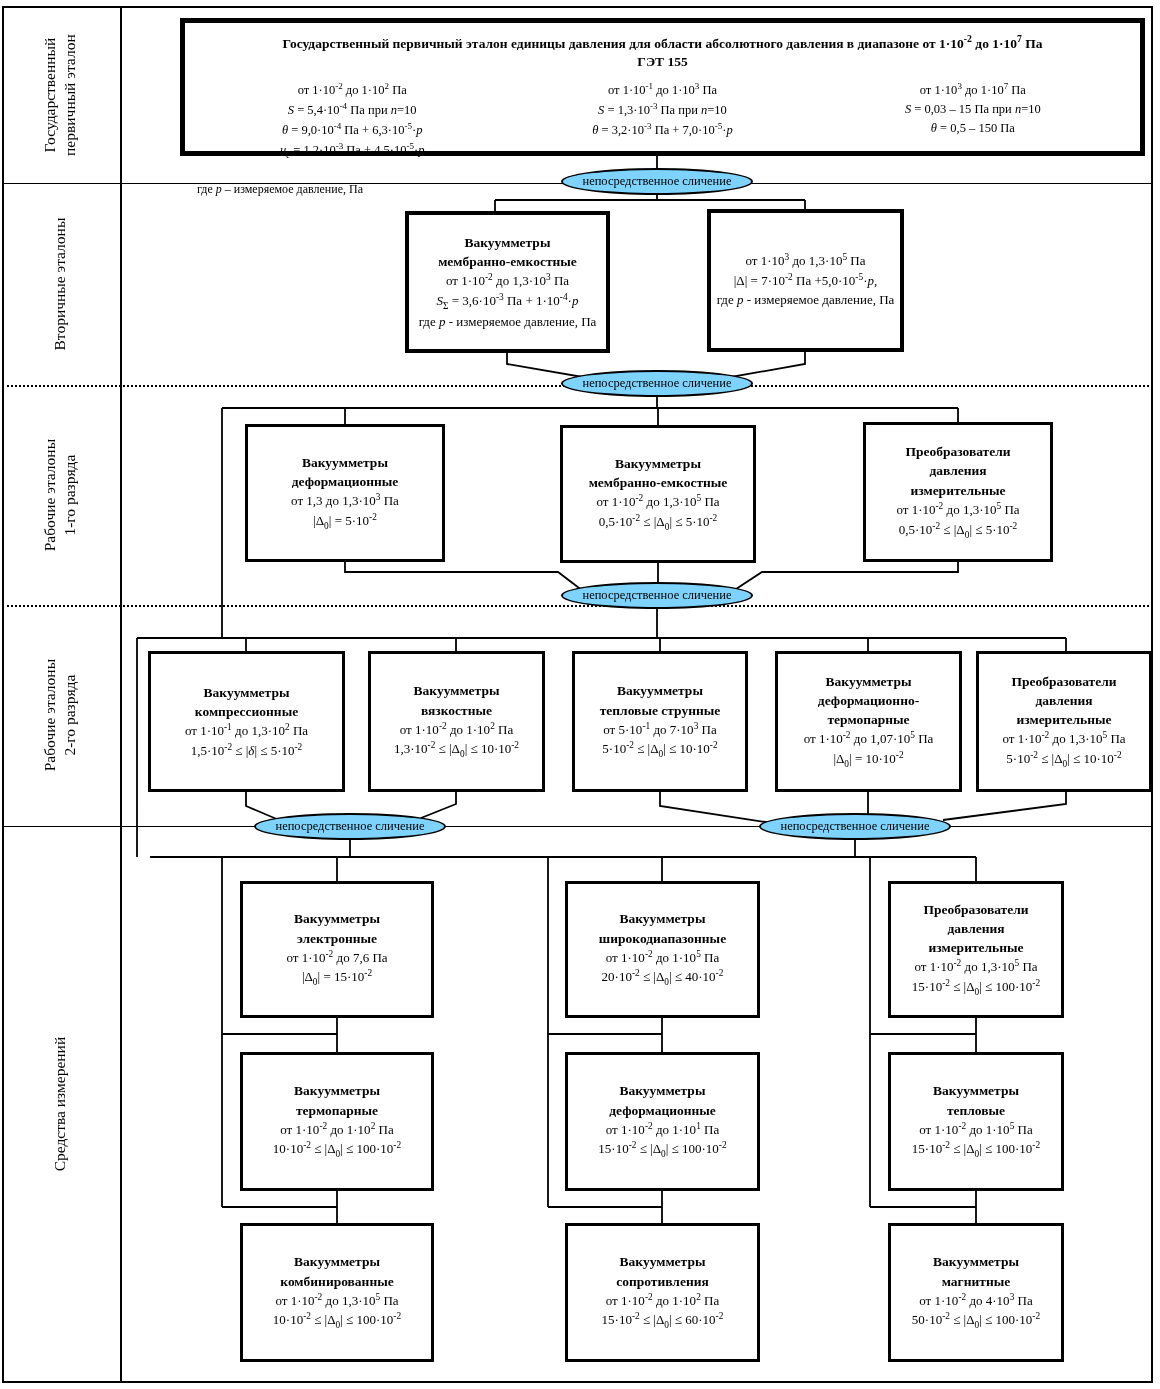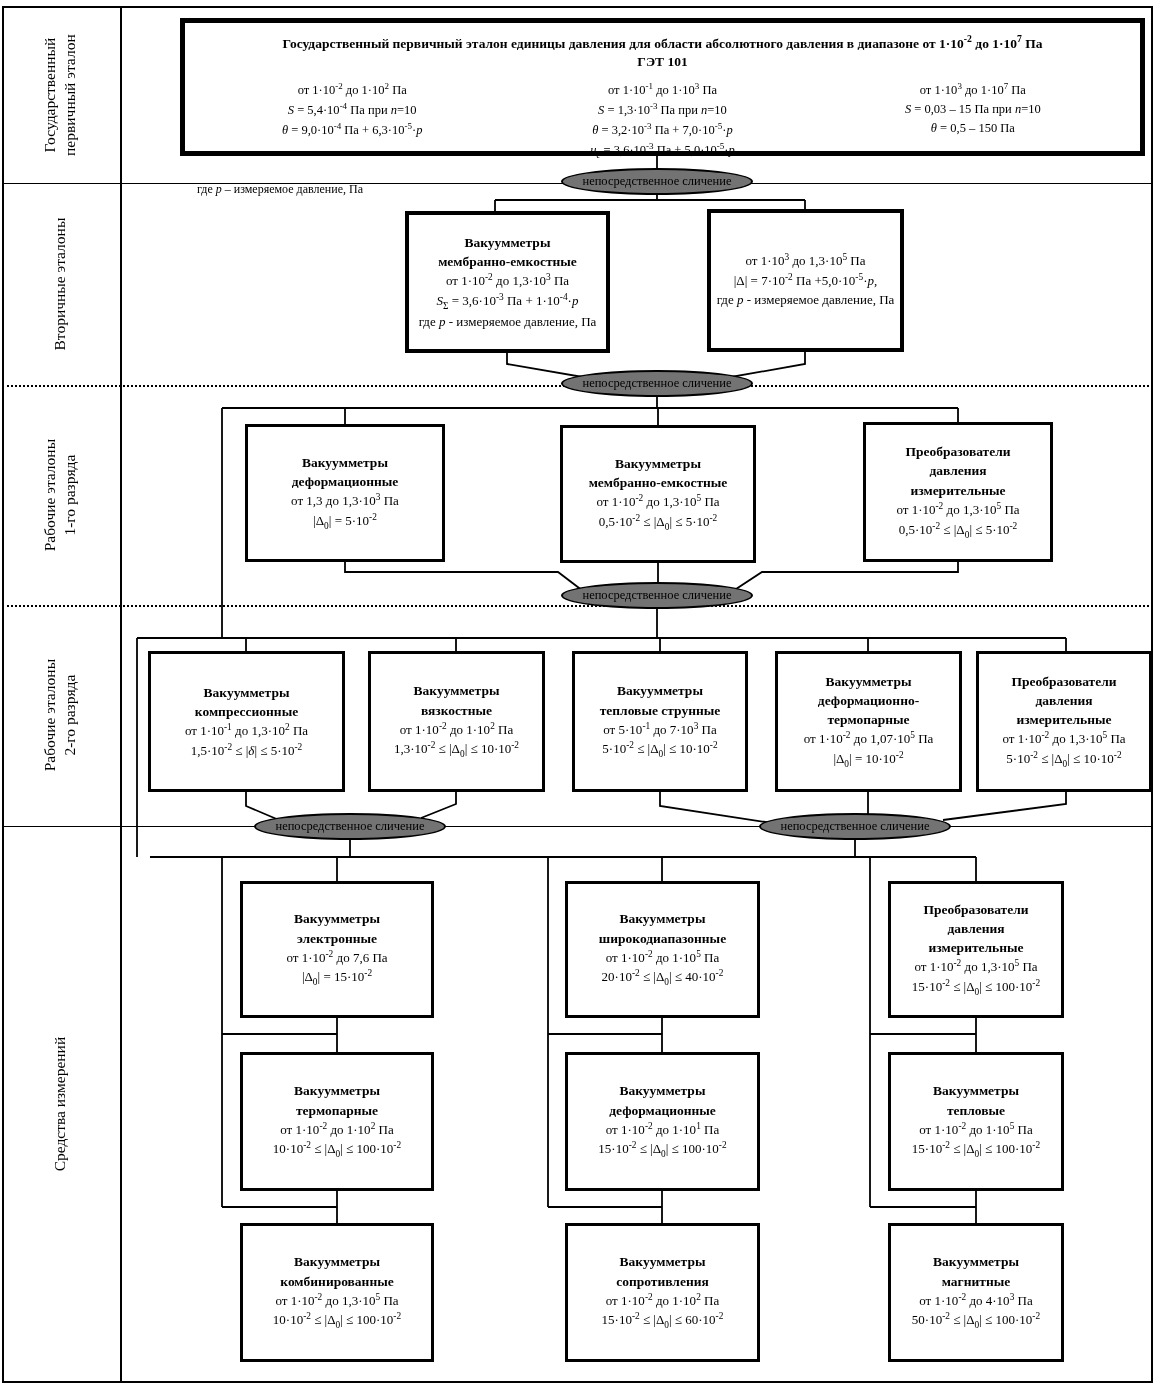--- a/index.html
+++ b/index.html
@@ -18,21 +18,21 @@
   .box{position:absolute;background:#fff;border:3px solid #000;box-sizing:border-box;
        display:flex;flex-direction:column;justify-content:center;align-items:center;
        text-align:center;font-size:13px;line-height:1.42;padding:4px 5px;z-index:2;}
   .box .bt{font-weight:bold;font-size:13.5px;}
   .t1{border-width:5px;justify-content:flex-start;padding:9px 12px 4px 12px;font-size:12.5px;}
   .t1 .bt{font-size:13.5px;line-height:1.35;}
   .t1 .cols{display:flex;width:100%;margin-top:9px;line-height:1.5;}
   .t1 .col{flex:1;text-align:center;}
   .t1 .fnote{align-self:flex-start;text-align:left;font-size:12px;margin-top:19px;}
   .t2{border-width:4px;}
-  .ellipse{position:absolute;width:192px;height:27px;background:#737373;border:2px solid #000;
+  .ellipse{position:absolute;width:192px;height:27px;background:#7dd3fc;border:2px solid #000;
            border-radius:50%;display:flex;align-items:center;justify-content:center;
            font-size:12.5px;z-index:3;box-sizing:border-box;white-space:nowrap;}
   sup,sub{font-size:0.72em;}
 </style>
 </head>
 <body>
 
 <div id="canvas">
 
   <div class="frame"></div>
@@ -74,32 +74,32 @@
       M350,840 V857 M855,840 V857
       M150,857 H976 M337,857 V881 M662,857 V881 M976,857 V881
       M222,857 V1207 M222,1034 H337 M337,1018 V1052 M222,1207 H337 M337,1191 V1223
       M548,857 V1207 M548,1034 H662 M662,1018 V1052 M548,1207 H662 M662,1191 V1223
       M870,857 V1207 M870,1034 H976 M976,1018 V1052 M870,1207 H976 M976,1191 V1223
     "></path>
   </svg>
 
   <div class="box t1" style="left:180px;top:18px;width:965px;height:138px">
     <div class="bt">Государственный первичный эталон единицы давления для области абсолютного давления в диапазоне от 1·10<sup>-2</sup> до 1·10<sup>7</sup> Па</div>
-    <div class="bt">ГЭТ 101</div>
+    <div class="bt">ГЭТ 155</div>
     <div class="cols">
       <div class="col">
         <div>от 1·10<sup>-2</sup> до 1·10<sup>2</sup> Па</div>
         <div><i>S</i> = 5,4·10<sup>-4</sup> Па при <i>n</i>=10</div>
         <div><i>θ</i> =  9,0·10<sup>-4</sup> Па + 6,3·10<sup>-5</sup>·<i>p</i></div>
+        <div><i>u<sub>c</sub></i> = 1,2·10<sup>-3</sup> Па + 4,5·10<sup>-5</sup>·<i>p</i></div>
       </div>
       <div class="col">
         <div>от 1·10<sup>-1</sup> до 1·10<sup>3</sup> Па</div>
         <div><i>S</i> = 1,3·10<sup>-3</sup> Па при <i>n</i>=10</div>
         <div><i>θ</i> =  3,2·10<sup>-3</sup> Па + 7,0·10<sup>-5</sup>·<i>p</i></div>
-        <div><i>u<sub>c</sub></i> = 3,6·10<sup>-3</sup> Па + 5,0·10<sup>-5</sup>·<i>p</i></div>
       </div>
       <div class="col">
         <div>от 1·10<sup>3</sup> до 1·10<sup>7</sup> Па</div>
         <div><i>S</i> = 0,03 – 15 Па при <i>n</i>=10</div>
         <div><i>θ</i> =  0,5 – 150 Па</div>
       </div>
     </div>
     <div class="fnote">где <i>p</i> – измеряемое давление, Па</div>
   </div>
 

